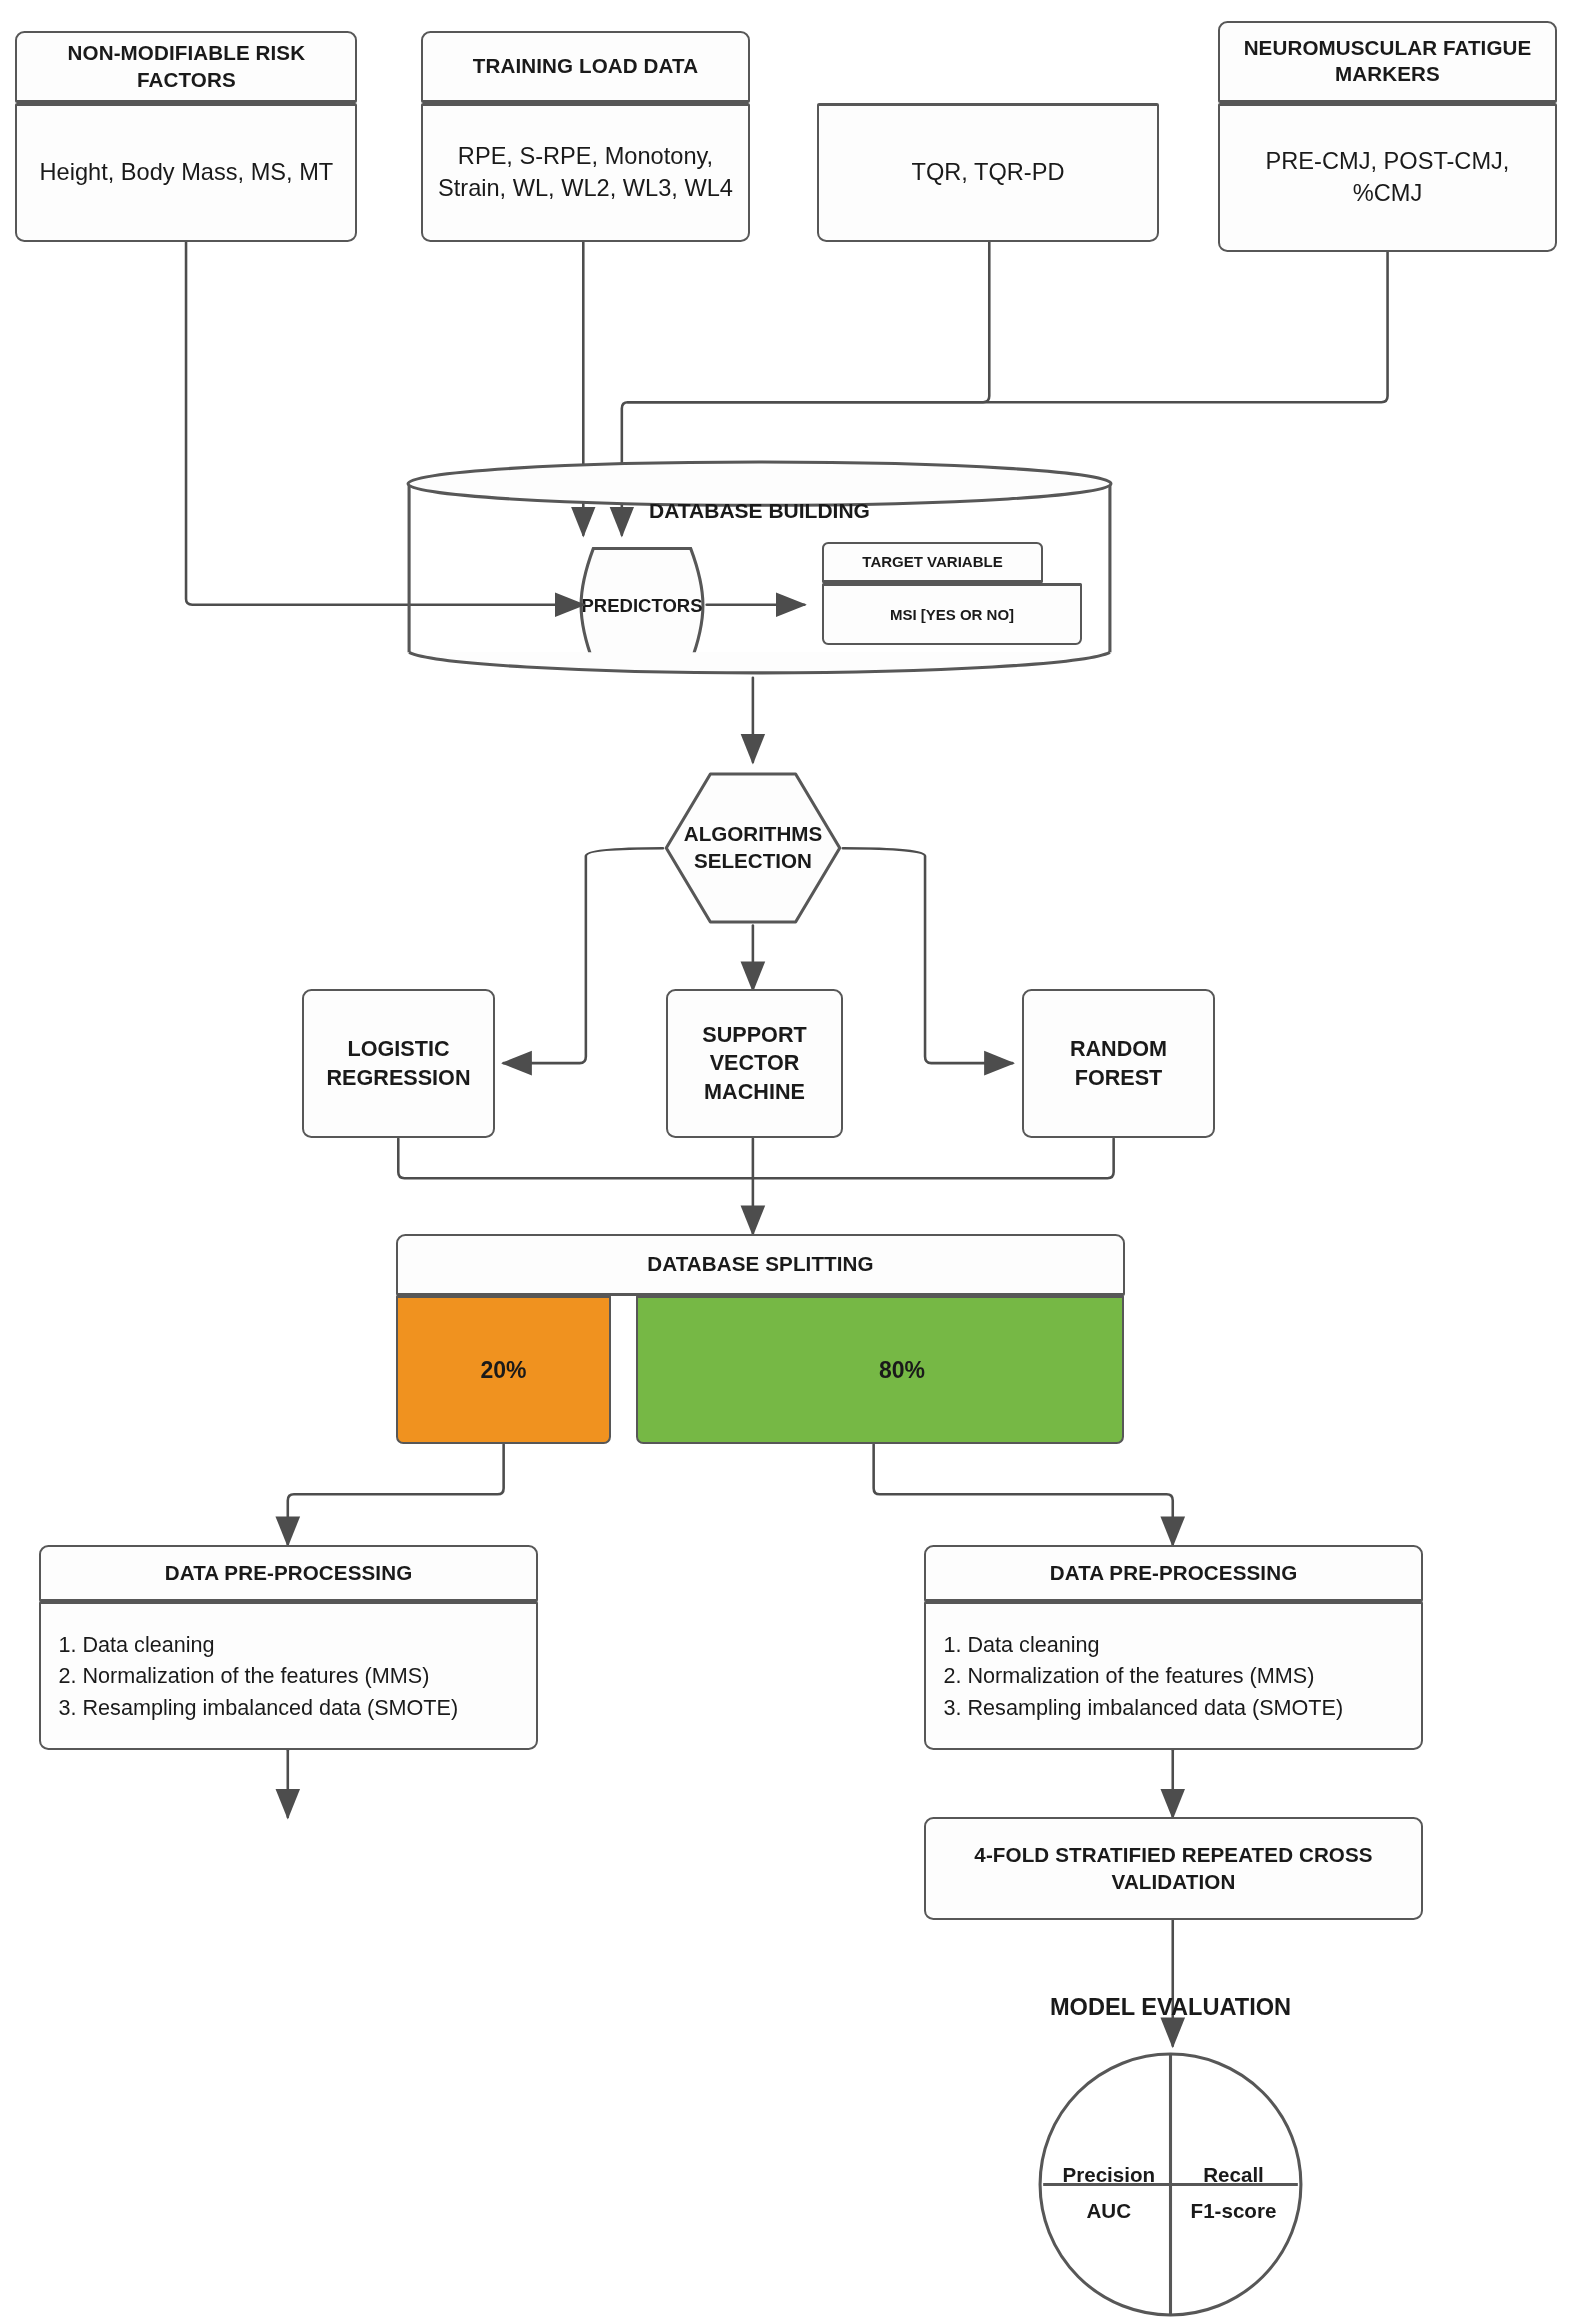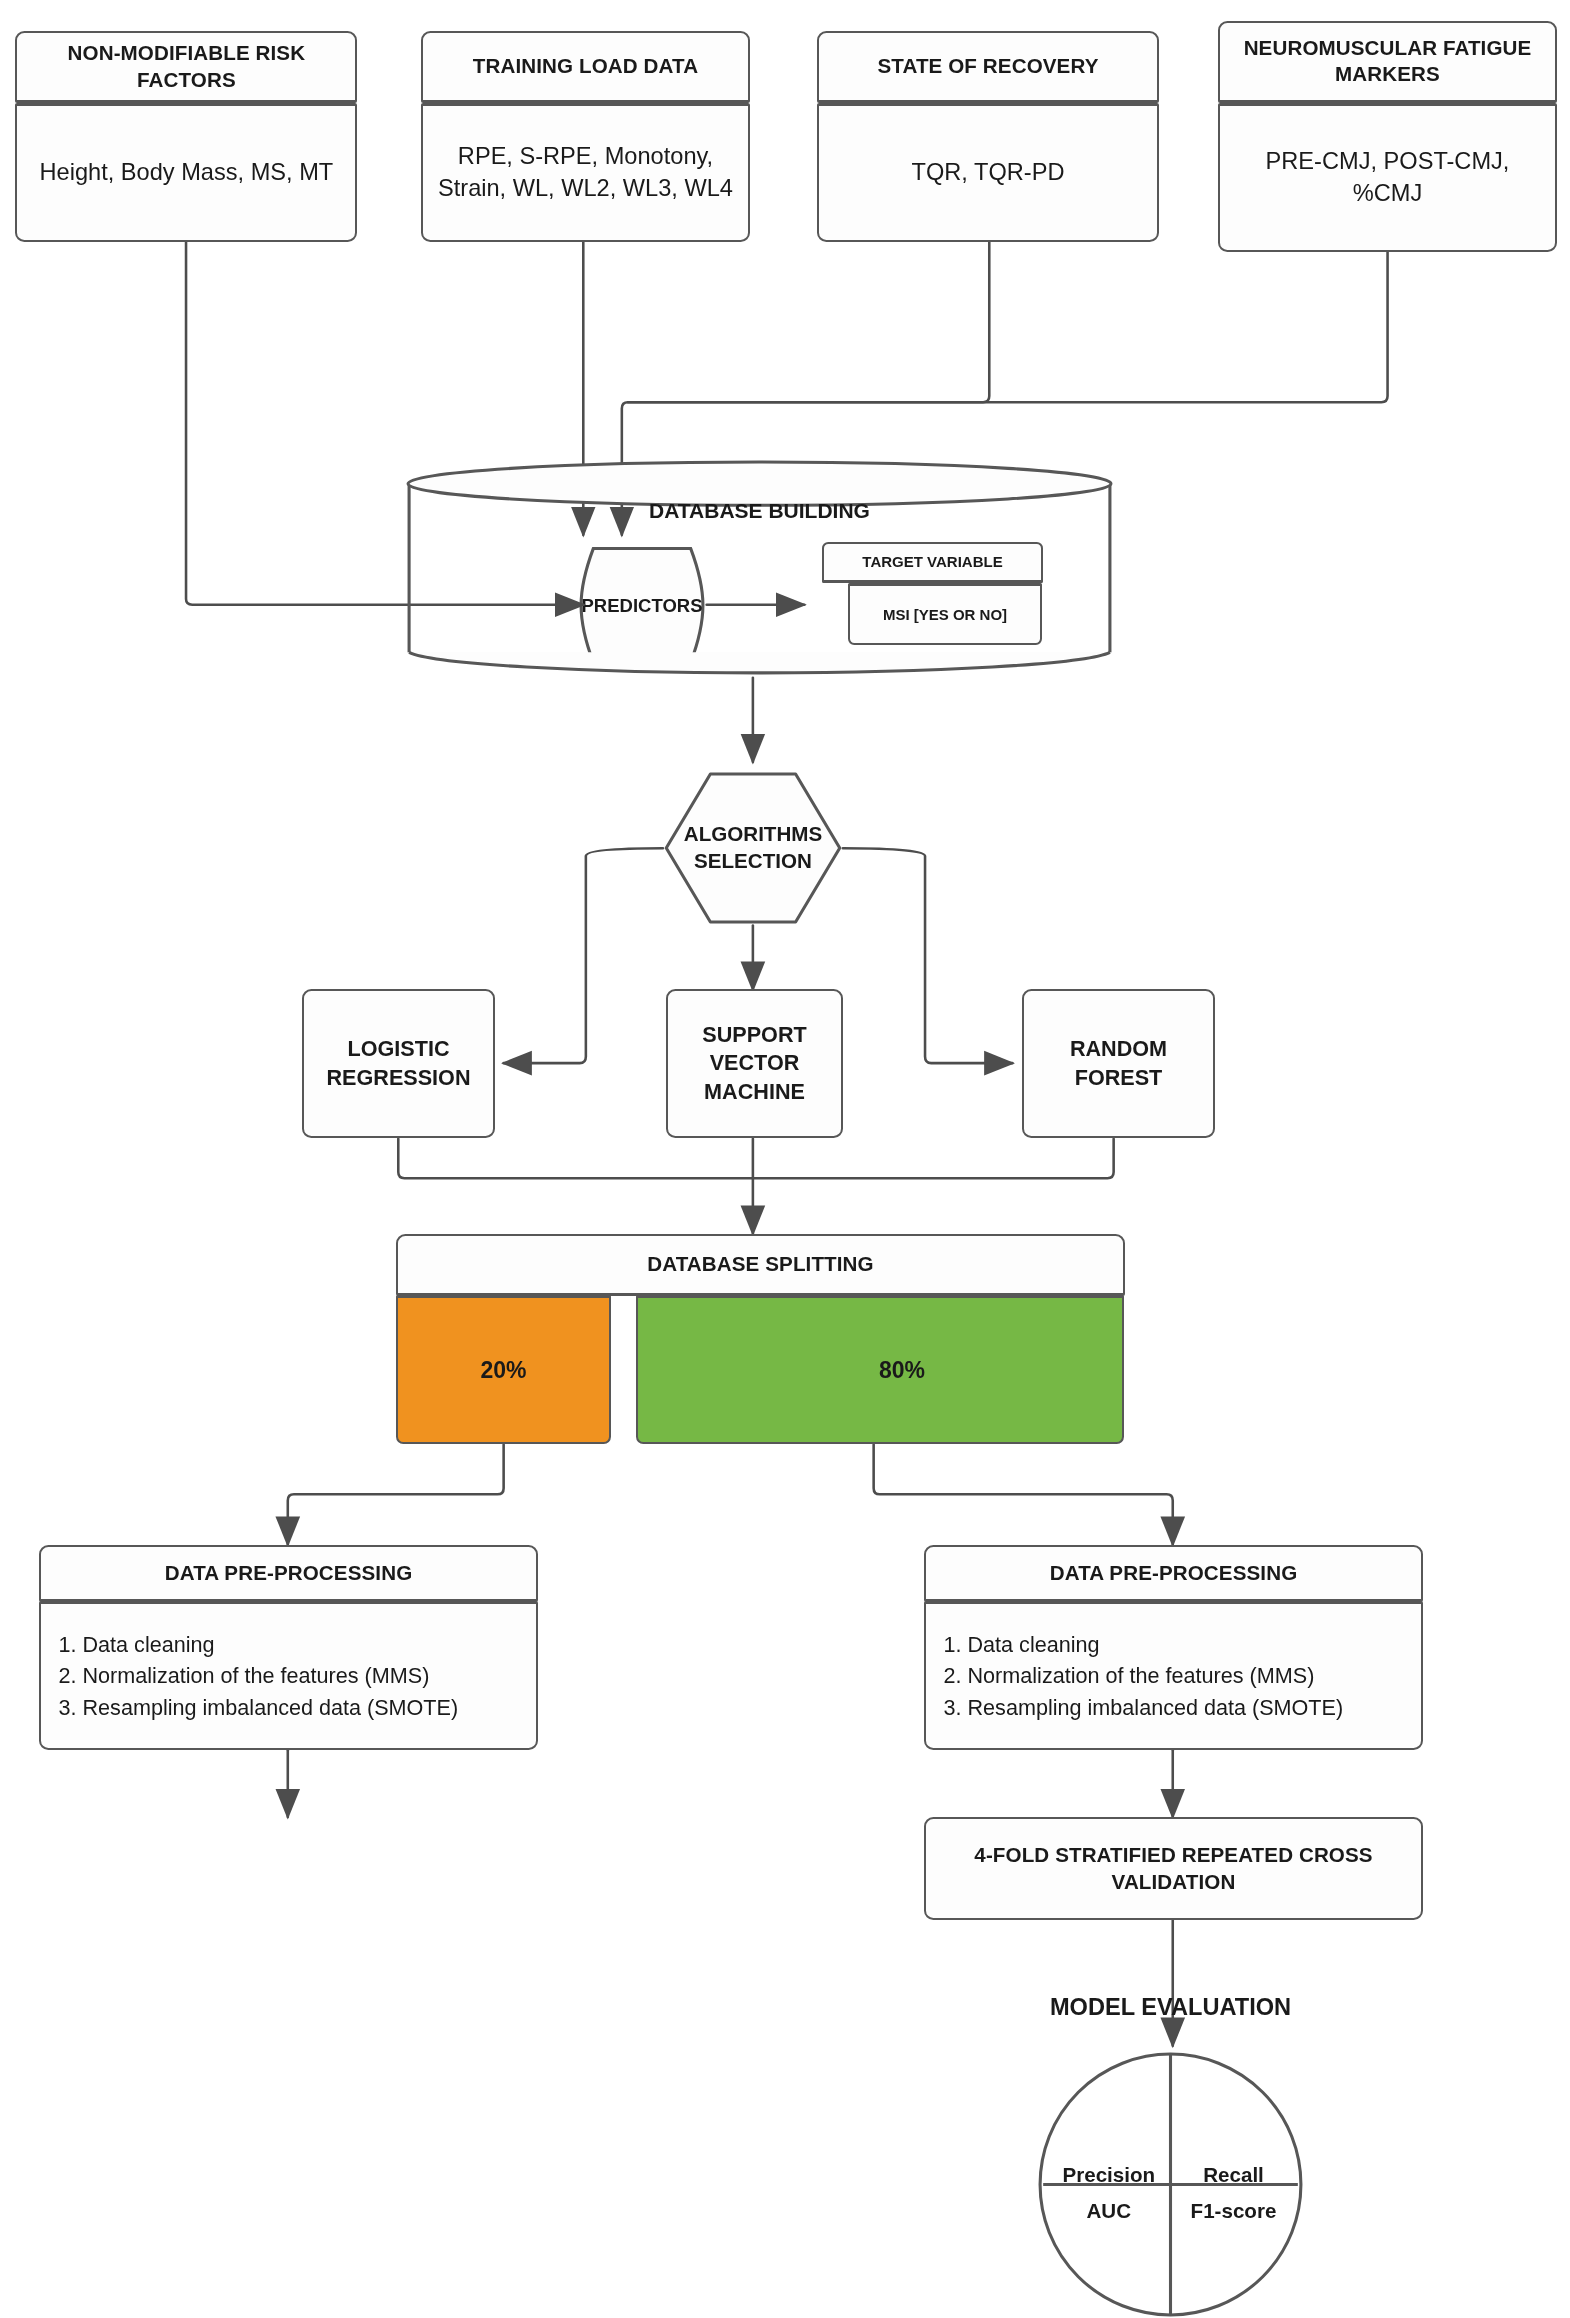--- a/index.html
+++ b/index.html
@@ -110,25 +110,20 @@
     <div class="ctr">
         <span class="ttl">TRAINING LOAD DATA</span>
       </div>
   </div>
   <div class="node bdy" style="left:421px;top:103px;width:329px;height:139px;">
     <div class="ctr">
         <span class="val">RPE, S-RPE, Monotony, Strain, WL, WL2, WL3, WL4</span>
       </div>
   </div>
 
-  <div class="node hdr" style="left:817px;top:31px;width:342px;height:72px;">
-    <div class="ctr">
-        <span class="ttl">STATE OF RECOVERY</span>
-      </div>
-  </div>
   <div class="node bdy" style="left:817px;top:103px;width:342px;height:139px;">
     <div class="ctr">
         <span class="val">TQR, TQR-PD</span>
       </div>
   </div>
 
   <div class="node hdr" style="left:1218px;top:20.6px;width:339px;height:82px;">
     <div class="ctr">
         <span class="ttl">NEUROMUSCULAR FATIGUE MARKERS</span>
       </div>
@@ -158,21 +153,21 @@
       <span>PREDICTORS</span>
     </div>
   </div>
 
   <div class="node hdr" style="left:822px;top:542px;width:221px;height:41px;border-width:2.1px;border-bottom-width:3.1px;border-radius:6.2px 6.2px 1.5px 1.5px;">
     <div class="ctr">
         <span class="small">TARGET VARIABLE</span>
       </div>
   </div>
 
-  <div class="node bdy" style="left:848px;top:583px;width:194px;height:62px;border-width:2.1px;border-top-width:3.1px;border-radius:1.5px 1.5px 6.2px 6.2px;">
+  <div class="node bdy" style="left:822px;top:583px;width:260px;height:62px;border-width:2.1px;border-top-width:3.1px;border-radius:1.5px 1.5px 6.2px 6.2px;">
     <div class="ctr">
         <span class="small">MSI [YES OR NO]</span>
       </div>
   </div>
 
   <div class="hexw">
     <svg width="180" height="154" viewBox="0 0 350 300">
       <path d="M92,6 L258,6 L344,150 L258,294 L92,294 L6,150 Z" fill="#fdfdfd" stroke="#575757" stroke-width="6" stroke-linejoin="round"></path>
     </svg>
     <div class="hex-txt">

